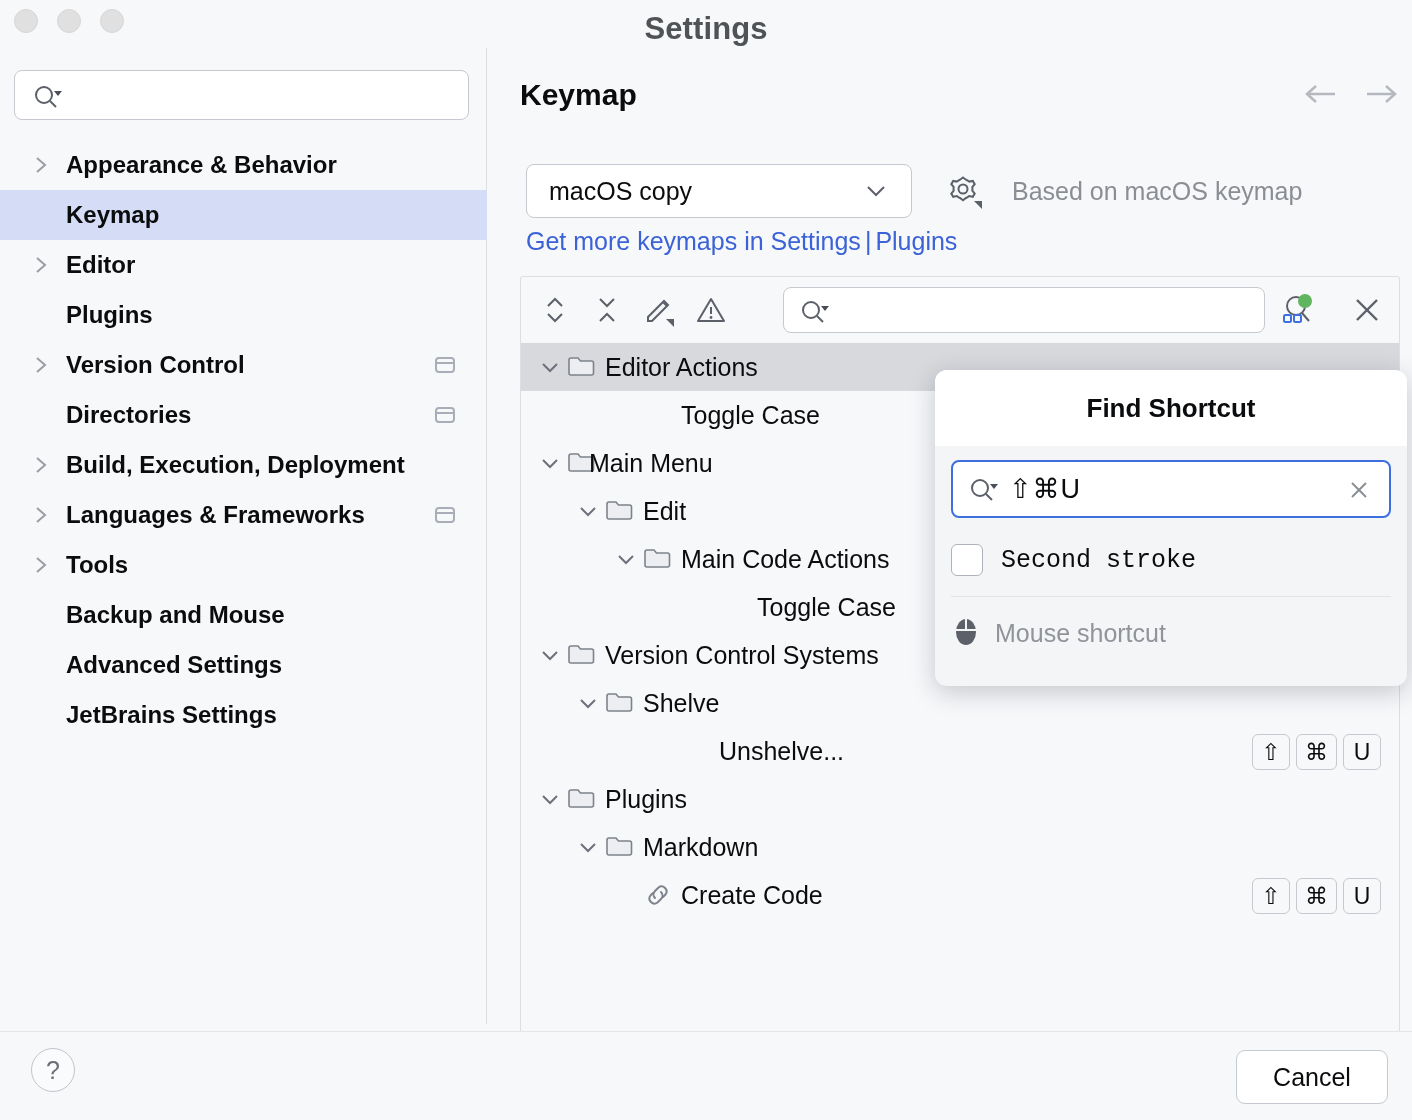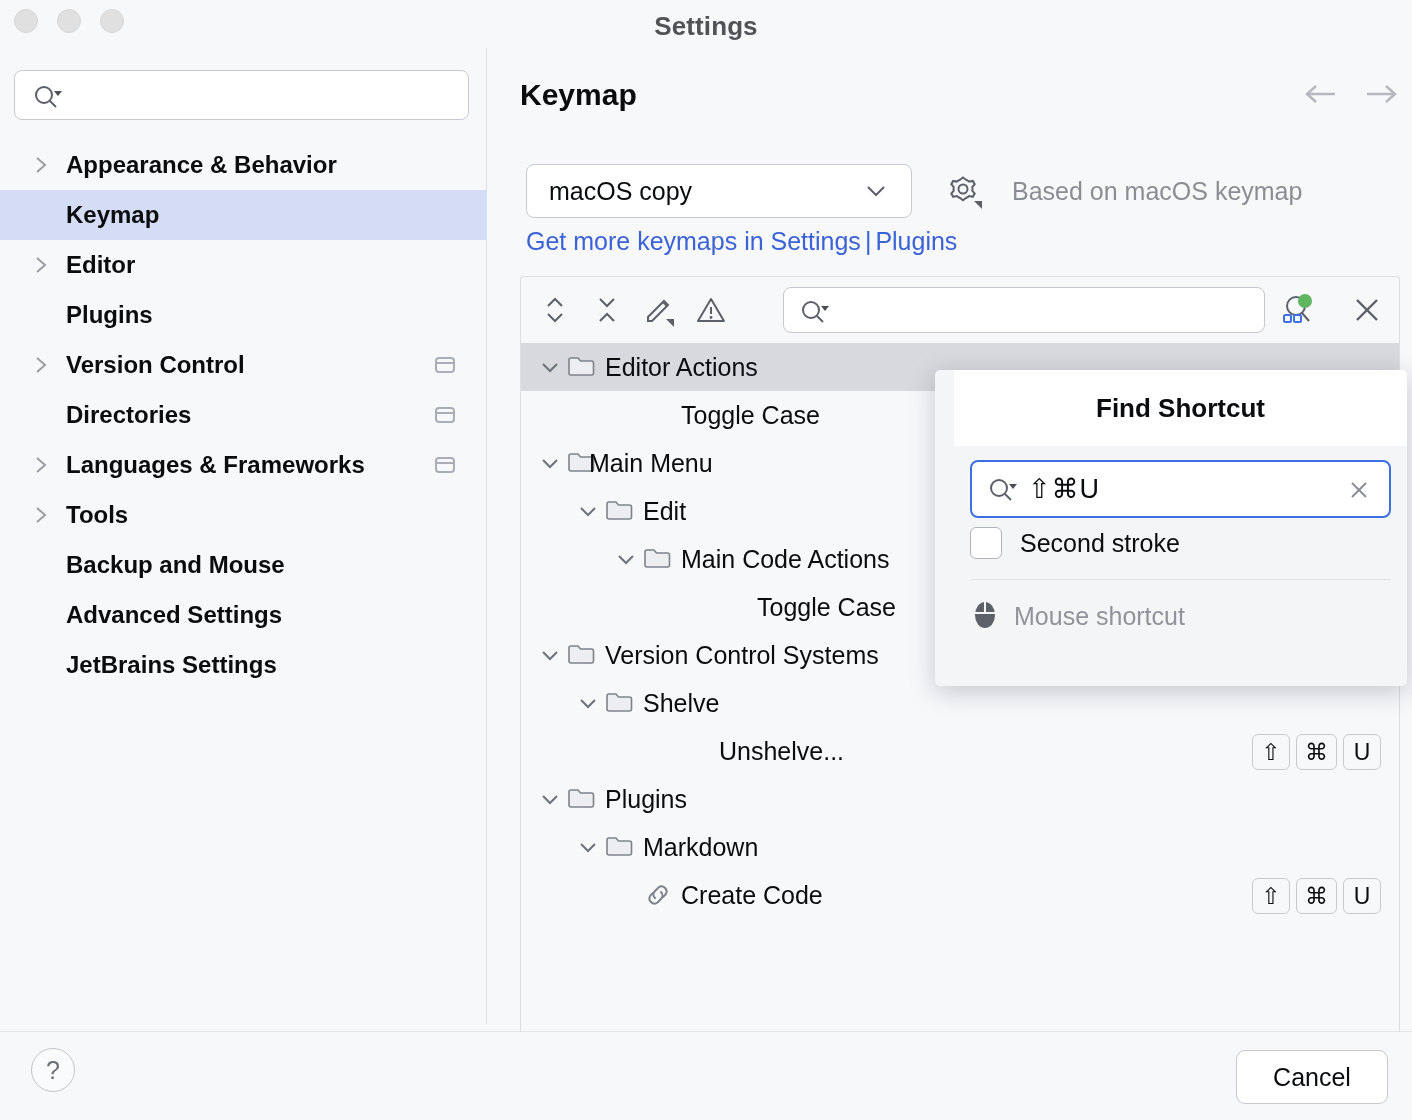--- a/index.html
+++ b/index.html
@@ -11,21 +11,21 @@
     -webkit-font-smoothing: antialiased;
   }
   .window { position: relative; width: 1412px; height: 1120px; background: #F7F8FA; }
 
   
   .titlebar { position: absolute; left: 0; top: 0; width: 1412px; height: 54px; }
   .traffic { position: absolute; left: 14px; top: 9px; display: flex; gap: 19px; }
   .light { width: 24px; height: 24px; border-radius: 50%; background: #E0E0E1; border: 1px solid #D6D6D7; }
   .win-title {
     position: absolute; left: 0; top: 11px; width: 1412px; text-align: center;
-    font-size: 26px; font-weight: bold; color: #505356; letter-spacing: 0.1px;
+    font-size: 31px; font-weight: bold; color: #505356; letter-spacing: 0.1px;
   }
 
   
   .sidebar { position: absolute; left: 0; top: 48px; width: 487px; height: 976px; background: #F7F8FA; border-right: 1px solid #DCDEE2; }
   .search-box {
     position: absolute; left: 14px; top: 22px; width: 455px; height: 50px;
     background: #FFFFFF; border: 1px solid #C6C9CF; border-radius: 8px;
   }
   .search-ico { position: absolute; left: 18px; top: 13px; width: 30px; height: 24px; }
   .nav-list { position: absolute; left: 0; top: 92px; width: 487px; }
@@ -78,35 +78,34 @@
   .keys { position: absolute; right: 18px; top: 7px; display: flex; gap: 6px; }
   .key {
     min-width: 38px; height: 36px; padding: 0 8px; border: 1px solid #C6C9CF; border-radius: 6px;
     background: #F7F8FA; display: flex; align-items: center; justify-content: center;
     font-size: 23px; color: #0B0C0E;
   }
 
   
   .popup {
     position: absolute; left: 935px; top: 370px; width: 472px; height: 316px;
-    background: #F4F5F7; border-radius: 5px; box-shadow: 0 6px 26px rgba(20,25,40,0.22);
+    background: #F4F5F7; border-radius: 12px; box-shadow: 0 6px 26px rgba(20,25,40,0.22);
     overflow: hidden;
-    padding-left: 19px;
   }
   .popup-head { height: 76px; background: #FFFFFF; display: flex; align-items: center; justify-content: center; }
   .popup-title { font-size: 26px; font-weight: bold; color: #0B0C0E; }
   .popup-body { padding: 14px 16px 0 16px; }
   .shortcut-field {
     height: 58px; background: #FFFFFF; border: 2px solid #3D6FE0; border-radius: 8px;
     display: flex; align-items: center; position: relative;
   }
   .shortcut-field .search-ico { position: static; margin-left: 16px; }
   .shortcut-val { margin-left: 10px; font-size: 27px; color: #0B0C0E; letter-spacing: 1px; }
   .clear-x { position: absolute; right: 16px; top: 14px; }
-  .checkrow { margin-top: 3px; height: 44px; display: flex; align-items: center; }
+  .checkrow { margin-top: 20px; height: 44px; display: flex; align-items: center; font-family: Liberation Mono, monospace; }
   .checkbox { width: 32px; height: 32px; background: #FFFFFF; border: 1px solid #AFB3BB; border-radius: 6px; }
   .check-label { margin-left: 18px; font-size: 25px; color: #0B0C0E; }
   .popup-div { margin-top: 14px; height: 1px; background: #E1E3E7; }
   .mouse-row { height: 72px; display: flex; align-items: center; padding-left: 18px; }
   .mouse-label { margin-left: 16px; font-size: 25px; color: #90939A; }
 
   
   .footer { position: absolute; left: 0; top: 1031px; width: 1412px; height: 89px; background: #F7F8FA; border-top: 1px solid #E4E6EA; }
   .help-btn { position: absolute; left: 31px; top: 16px; width: 44px; height: 44px; border: 1px solid #C2C5CC; border-radius: 50%; background: #FAFBFC; display: flex; align-items: center; justify-content: center; }
   .help-q { font-size: 25px; color: #6B6F76; }
@@ -178,20 +177,28 @@
           </span>
         </div>
         <div class="nav-item">
           <span class="nav-label">Directories</span>
           <span class="scope-ico">
             <svg width="24" height="22" viewBox="0 0 24 22">
               <rect x="3" y="4" width="18" height="14" rx="3" fill="none" stroke="#A9ADB7" stroke-width="2"></rect>
               <line x1="3" y1="9" x2="21" y2="9" stroke="#A9ADB7" stroke-width="2"></line>
             </svg>
           </span>
+        </div>
+        <div class="nav-item">
+          <span class="nav-chev">
+            <svg width="22" height="22" viewBox="0 0 22 22">
+              <polyline points="7,4 15,11 7,18" fill="none" stroke="#9A9DA4" stroke-width="2"></polyline>
+            </svg>
+          </span>
+          <span class="nav-label">Build, Execution, Deployment</span>
         </div>
         <div class="nav-item">
           <span class="nav-chev">
             <svg width="22" height="22" viewBox="0 0 22 22">
               <polyline points="7,4 15,11 7,18" fill="none" stroke="#9A9DA4" stroke-width="2"></polyline>
             </svg>
           </span>
           <span class="nav-label">Languages &amp; Frameworks</span>
           <span class="scope-ico">
             <svg width="24" height="22" viewBox="0 0 24 22">

